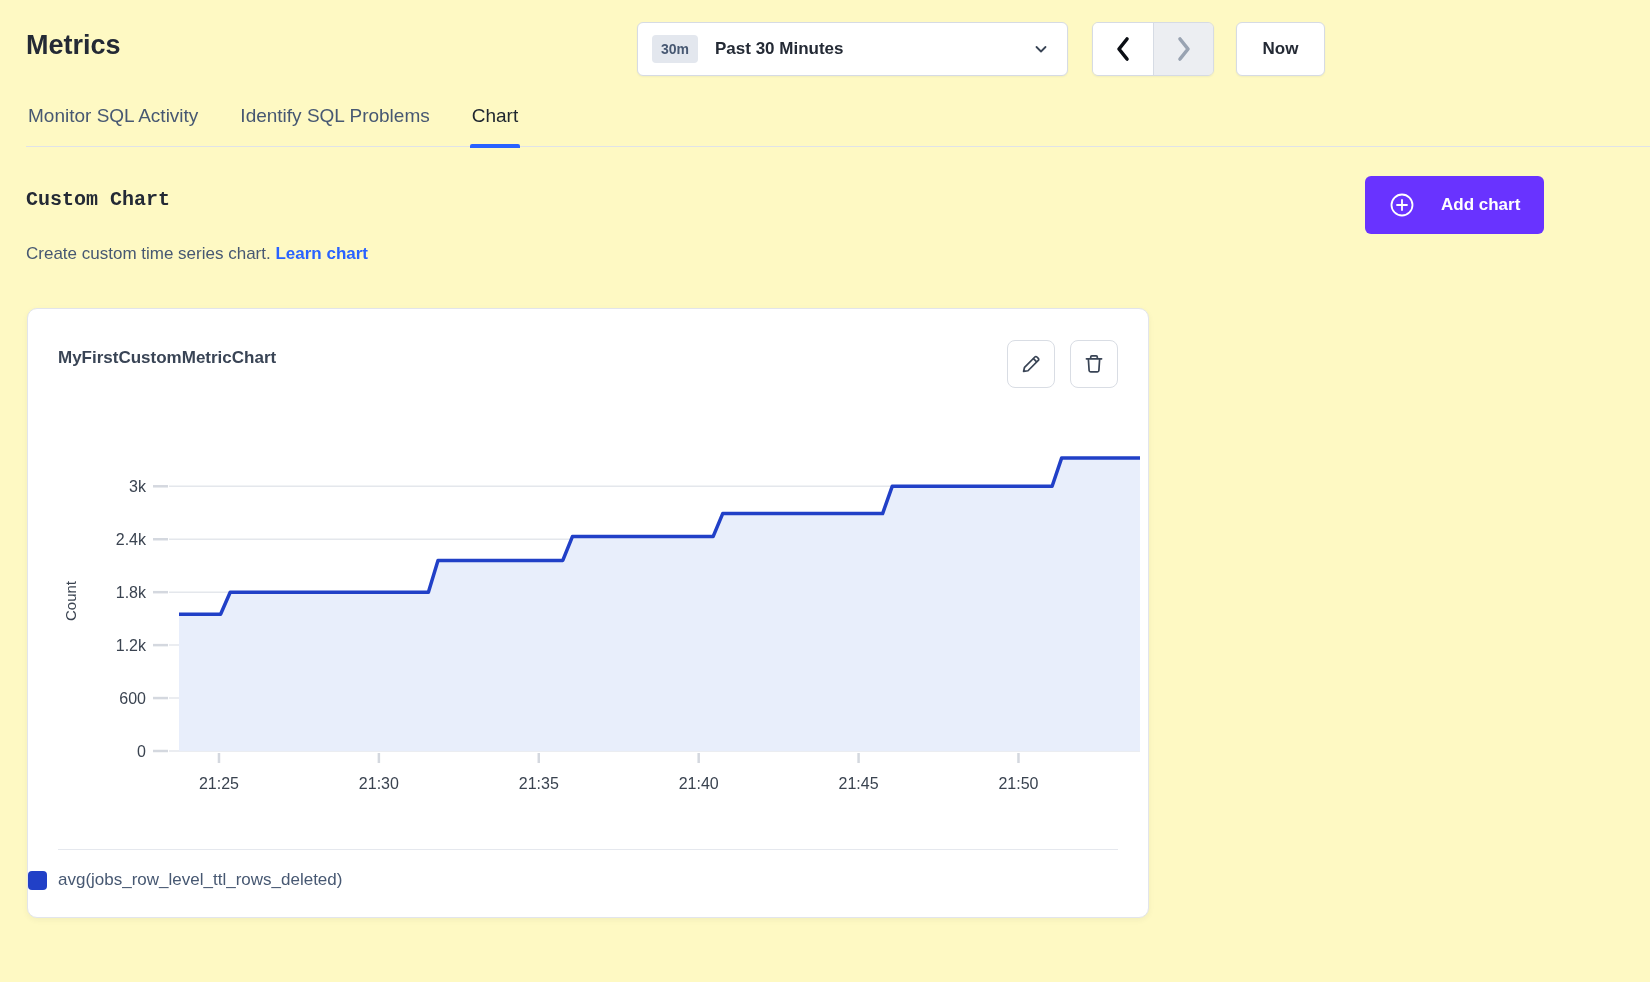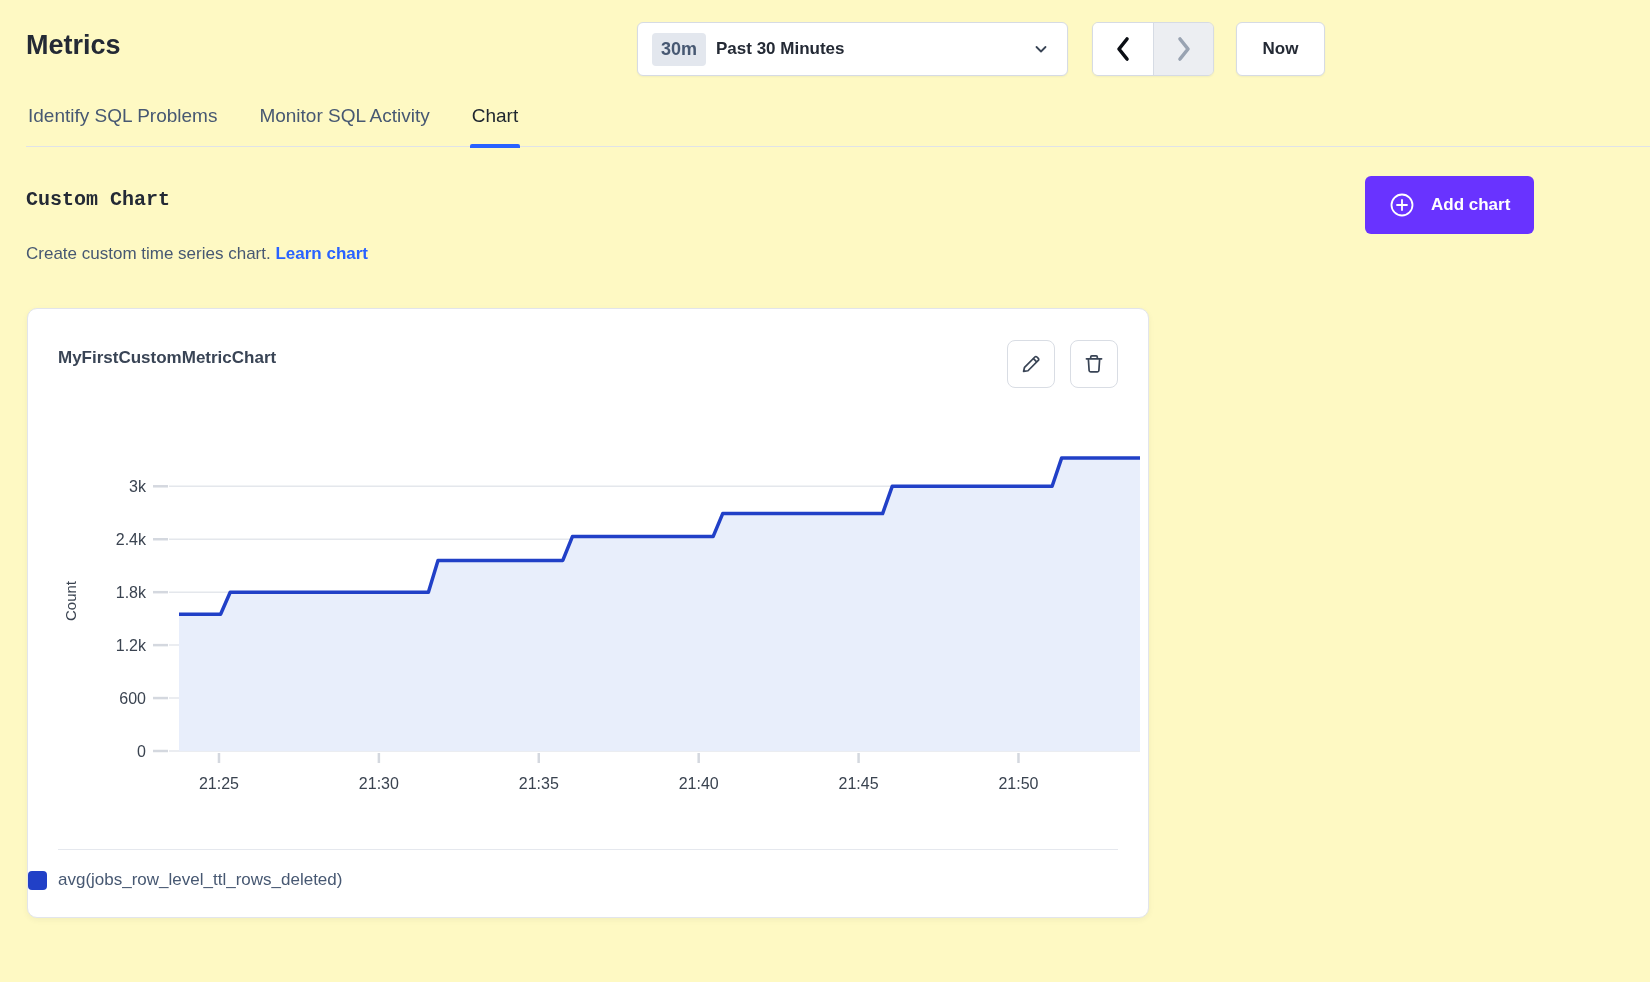--- a/index.html
+++ b/index.html
@@ -4,22 +4,22 @@
 <style>
   * { margin:0; padding:0; box-sizing:border-box; }
   body { background:#fff; font-family:"Liberation Sans", sans-serif; color:#242a35; }
   .page { position:relative; width:1650px; height:982px; background:#fef9c3; overflow:hidden; }
 
   
   .page-title { position:absolute; left:26px; top:30px; font-size:27px; font-weight:700; color:#242a35; }
   .controls { position:absolute; left:637px; top:22px; display:flex; align-items:stretch; height:54px; }
   .time-dropdown { width:431px; display:flex; align-items:center; background:#fff; border:1px solid #d6dbe4;
     border-radius:6px; padding:0 18px 0 14px; cursor:pointer; box-shadow:0 1px 2px rgba(20,30,60,.05); }
-  .time-badge { background:#e3e7ee; color:#475872; font-size:18px; font-weight:700; border-radius:4px;
-    padding:6px 9px; margin-right:10px; }
+  .time-badge { background:#e3e7ee; color:#475872; font-size:14px; font-weight:700; border-radius:4px;
+    padding:6px 9px; margin-right:17px; }
   .time-label { font-size:17px; font-weight:600; color:#242a35; flex:1; }
   .chev-down { width:16px; height:16px; }
   .arrow-group { display:flex; margin-left:24px; border:1px solid #d6dbe4; border-radius:6px; overflow:hidden;
     box-shadow:0 1px 2px rgba(20,30,60,.05); }
   .arrow-btn { width:60px; display:flex; align-items:center; justify-content:center; background:#fff; cursor:pointer; }
   .arrow-btn + .arrow-btn { border-left:1px solid #d6dbe4; }
   .arrow-btn.disabled { background:#eceef2; cursor:default; }
   .now-btn { margin-left:22px; width:89px; background:#fff; border:1px solid #d6dbe4; border-radius:6px;
     font-size:17px; font-weight:600; color:#242a35; display:flex; align-items:center; justify-content:center;
     cursor:pointer; box-shadow:0 1px 2px rgba(20,30,60,.05); font-family:inherit; }
@@ -31,21 +31,21 @@
   .tab.active { color:#202730; font-weight:500; }
   .tab.active::after { content:""; position:absolute; left:0; right:0; bottom:-2px; height:4px;
     background:#2962ff; border-radius:2px 2px 0 0; }
 
   
   .section-title { position:absolute; left:26px; top:188px; font-size:20px; font-weight:700; color:#242a35;font-family:Liberation Mono, monospace; }
   .section-sub { position:absolute; left:26px; top:244px; font-size:17px; color:#475872; }
   .learn-more { color:#2962ff; font-weight:600; text-decoration:none; cursor:pointer; }
   .add-chart-btn { position:absolute; left:1365px; top:176px; height:58px; padding:0 24px;
     background:#6933ff; border:none; border-radius:6px; color:#fff; font-size:17px; font-weight:600;
-    display:flex; align-items:center; gap:16px; cursor:pointer; font-family:inherit; }
+    display:flex; align-items:center; gap:26px; cursor:pointer; font-family:inherit; }
 
   
   .chart-card { position:absolute; left:27px; top:308px; width:1122px; height:610px; background:#fff;
     border:1px solid #e2e5eb; border-radius:10px; box-shadow:0 2px 6px rgba(20,30,60,.05);padding-left:42px; }
   .card-title { position:absolute; left:30px; top:39px; font-size:17px; font-weight:700; color:#394455; }
   .card-actions { position:absolute; right:30px; top:31px; display:flex; gap:15px; }
   .icon-btn { width:48px; height:48px; background:#fff; border:1px solid #d9dde4; border-radius:8px;
     display:flex; align-items:center; justify-content:center; cursor:pointer; }
   .chart-svg { position:absolute; left:34px; top:122px; }
   .legend-divider { position:absolute; left:30px; right:30px; top:540px; height:1px; background:#e5e8ee; }
@@ -78,22 +78,22 @@
       <div class="arrow-btn disabled">
         <svg width="20" height="26" viewBox="0 0 20 26">
           <path d="M6 3l8 10-8 10" fill="none" stroke="#99a3b2" stroke-width="3.6" stroke-linecap="round" stroke-linejoin="round"></path>
         </svg>
       </div>
     </div>
     <button class="now-btn">Now</button>
   </div>
 
   <div class="tabs">
+    <div class="tab">Monitor SQL Activity</div>
     <div class="tab">Identify SQL Problems</div>
-    <div class="tab">Monitor SQL Activity</div>
     <div class="tab active">Chart</div>
   </div>
 
   <div class="section-title">Custom Chart</div>
   <div class="section-sub">
     <span>Create custom time series chart.</span>
     <a class="learn-more">Learn chart</a>
   </div>
   <button class="add-chart-btn">
     <svg width="26" height="26" viewBox="0 0 26 26">

